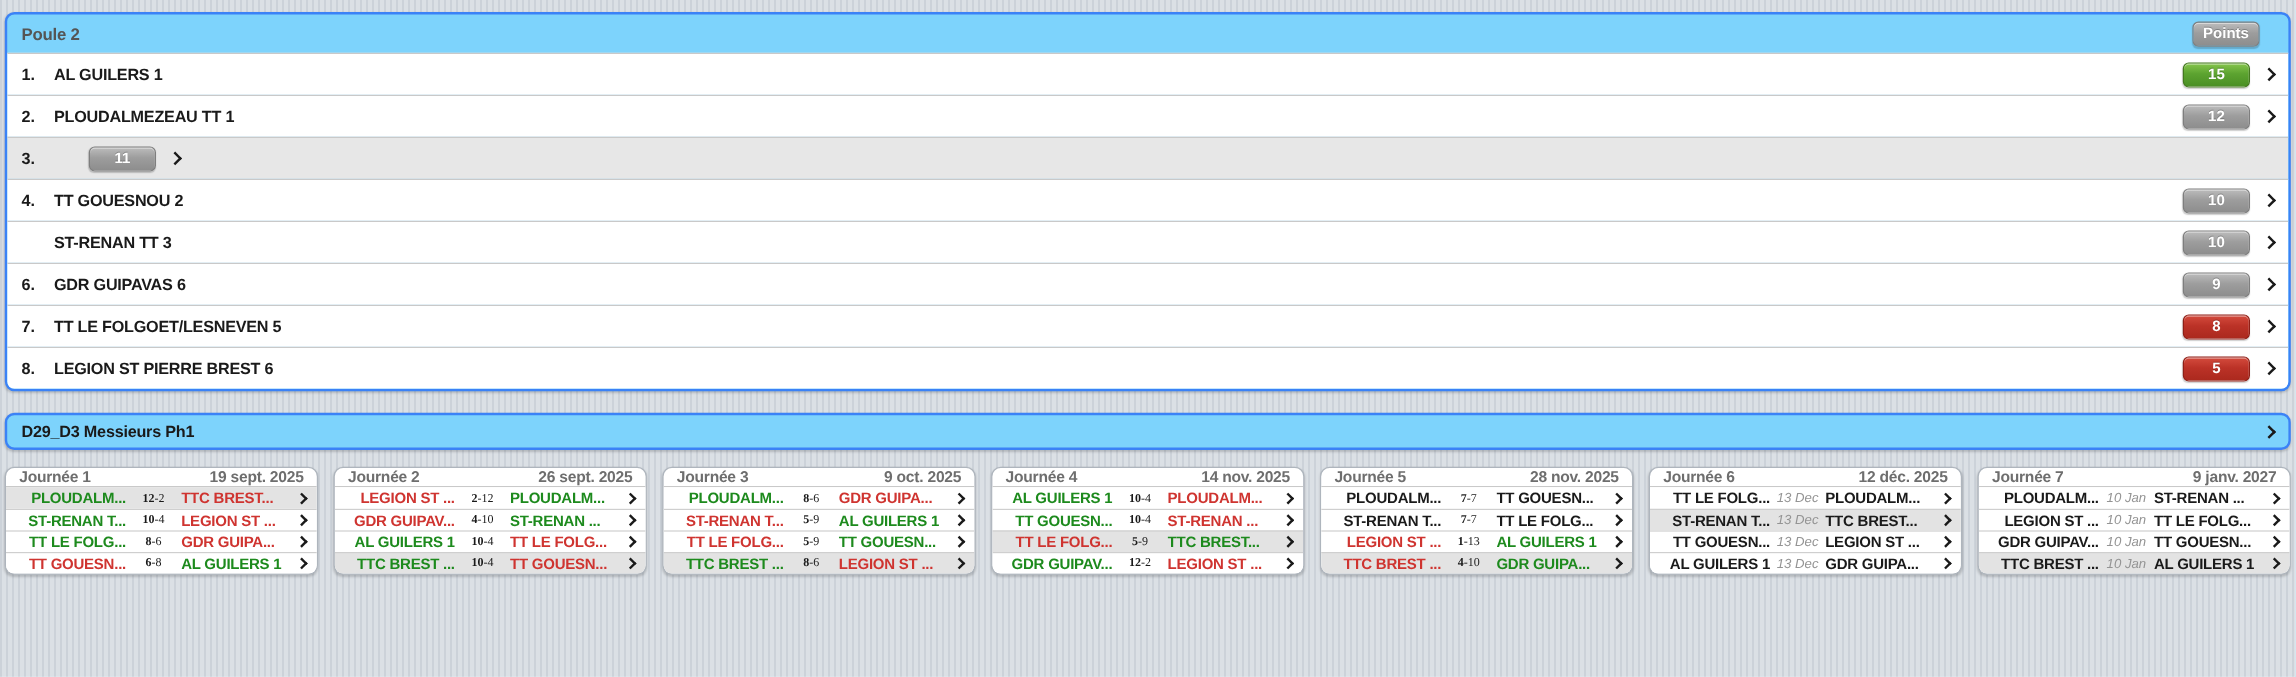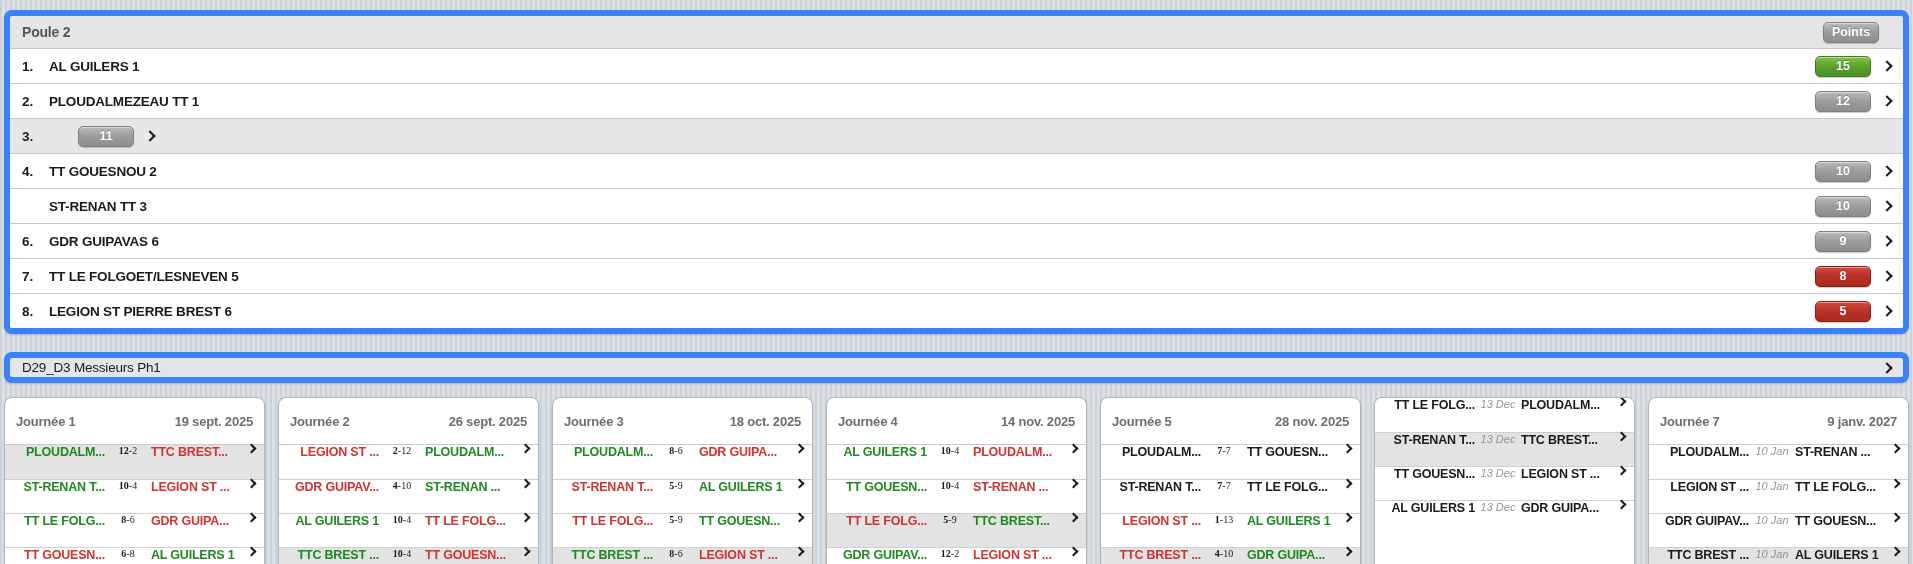--- a/index.html
+++ b/index.html
@@ -4,22 +4,22 @@
 <style>
   * { box-sizing: border-box; margin: 0; padding: 0; }
   html, body { width: 1913px; height: 564px; }
   body {
     font-family: "Liberation Sans", "DejaVu Sans", sans-serif;
     font-stretch: condensed;
     background: repeating-linear-gradient(90deg, #ccd2d9 0 2px, #dbe0e5 2px 5px);
     overflow: hidden;
   }
   .card {
-    background: #e5e5e5;
-    border: 6px solid #3b82f6;
+    background: #7dd3fc;
+    border: 2px solid #3b82f6;
     border-radius: 8px;
     margin: 0 4px;
     box-shadow: 0 1px 2px rgba(0,0,0,.18);
     overflow: hidden;
   }
   .standings { margin-top: 10px; }
   .hrow {
     height: 32px;
     display: flex; align-items: center;
     padding: 0 12px;
@@ -57,44 +57,44 @@
     transform: rotate(45deg);
     flex: 0 0 auto;
   }
   .section-header {
     margin-top: 18px;
     height: 31px;
     display: flex; align-items: center;
     padding: 0 12px;
     cursor: pointer;
   }
-  .section-title { flex: 1; font-size: 13.5px; font-weight: 400; color: #1a1a1a; letter-spacing: -0.2px; }
+  .section-title { flex: 1; font-size: 13.5px; font-weight: 700; color: #1a1a1a; letter-spacing: -0.2px; }
   .rounds {
     display: flex;
     gap: 13px;
     margin: 14px 4px 0;
   }
   .rcard {
     flex: 1;
     background: #fff;
     border: 1px solid #aeb5bd;
     border-radius: 8px;
     box-shadow: 0 1px 2px rgba(0,0,0,.18);
     overflow: hidden;
   }
   .rhead {
-    height: 47px;
+    height: 16px;
     display: flex; align-items: center; justify-content: space-between;
     padding: 0 11px;
     border-bottom: 1px solid #c9c9c9;
   }
   .rtitle, .rdate { font-size: 13px; font-weight: 700; color: #6e6e6e; letter-spacing: -0.2px; }
   .mrow {
-    height: 34px;
-    display: flex; 
+    height: 18px;
+    display: flex; align-items: center;
     padding: 0 9px 0 7px;
     background: #fff;
     cursor: pointer;
   }
   .mrow + .mrow { border-top: 1px solid #cfcfcf; }
   .mrow.hl { background: #e3e3e3; }
   .mteam {
     flex: 1;
     font-size: 12.5px; font-weight: 700;
     letter-spacing: -0.2px;
@@ -241,21 +241,21 @@
       <div class="mrow hl">
         <span class="mteam home win">TTC BREST ...</span>
         <span class="mscore"><b>10</b>-4</span>
         <span class="mteam away loss">TT GOUESN...</span>
         <span class="chev"></span>
       </div>
     </div>
     <div class="rcard">
       <div class="rhead">
         <span class="rtitle">Journée 3</span>
-        <span class="rdate">18 oct. 2025</span>
+        <span class="rdate">9 oct. 2025</span>
       </div>
       <div class="mrow">
         <span class="mteam home win">PLOUDALM...</span>
         <span class="mscore"><b>8</b>-6</span>
         <span class="mteam away loss">GDR GUIPA...</span>
         <span class="chev"></span>
       </div>
       <div class="mrow">
         <span class="mteam home loss">ST-RENAN T...</span>
         <span class="mscore"><b>5</b>-9</span>
@@ -329,20 +329,24 @@
         <span class="chev"></span>
       </div>
       <div class="mrow hl">
         <span class="mteam home loss">TTC BREST ...</span>
         <span class="mscore"><b>4</b>-10</span>
         <span class="mteam away win">GDR GUIPA...</span>
         <span class="chev"></span>
       </div>
     </div>
     <div class="rcard">
+      <div class="rhead">
+        <span class="rtitle">Journée 6</span>
+        <span class="rdate">12 déc. 2025</span>
+      </div>
       <div class="mrow">
         <span class="mteam home none">TT LE FOLG...</span>
         <span class="mdate">13 Dec</span>
         <span class="mteam away none">PLOUDALM...</span>
         <span class="chev"></span>
       </div>
       <div class="mrow hl">
         <span class="mteam home none">ST-RENAN T...</span>
         <span class="mdate">13 Dec</span>
         <span class="mteam away none">TTC BREST...</span>

